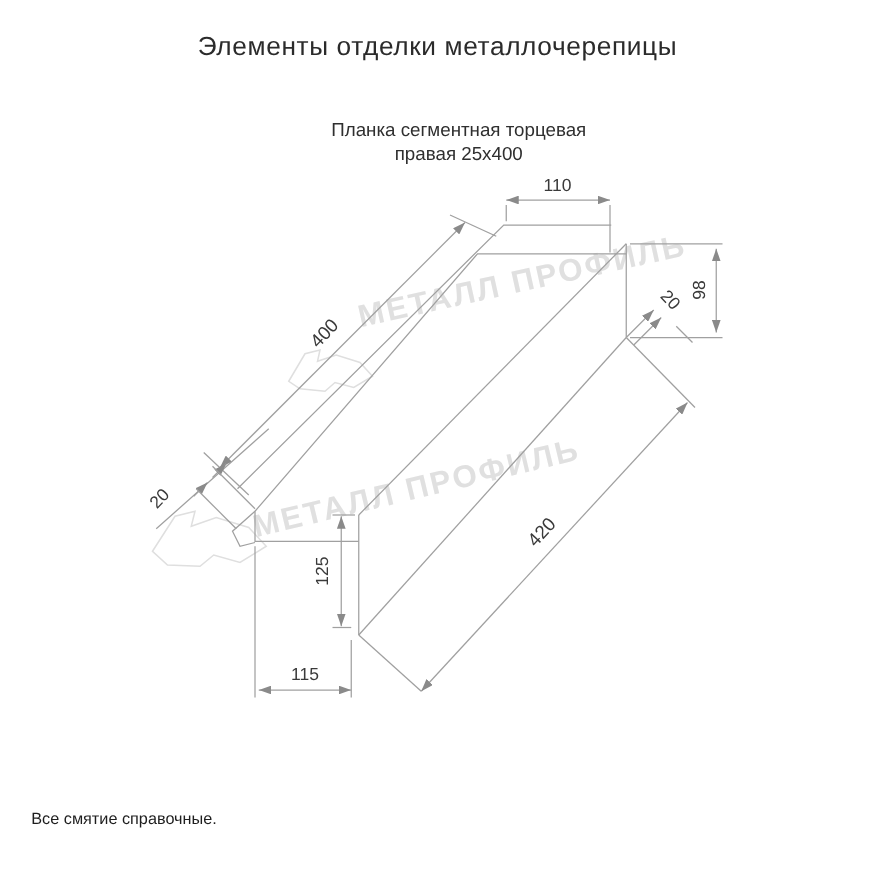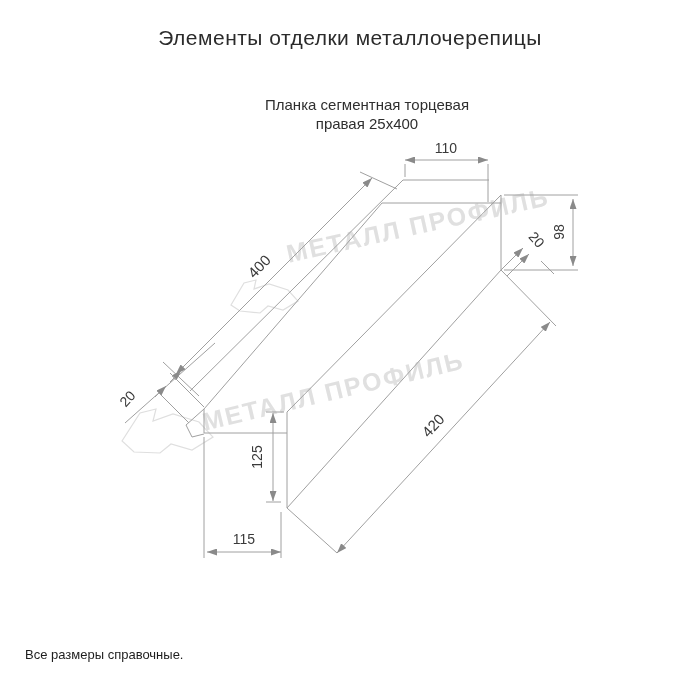--- a/index.html
+++ b/index.html
@@ -129,15 +129,15 @@
     </g>
 
     <g>
       <path class="dim-line" d="M207,552 L281,552" marker-start="url(#arr)" marker-end="url(#arrE)"></path>
       <path class="dim-line" d="M204,437 L204,558"></path>
       <path class="dim-line" d="M281,512 L281,558"></path>
       <text class="dim-text" x="244" y="544" text-anchor="middle">115</text>
     </g>
   </svg>
 
-  <div class="footer-note fn1">Все размеры справочные.</div>
+  <div class="footer-note fn1">Все смятие справочные.</div>
 
 </div>
 
 </body></html>

